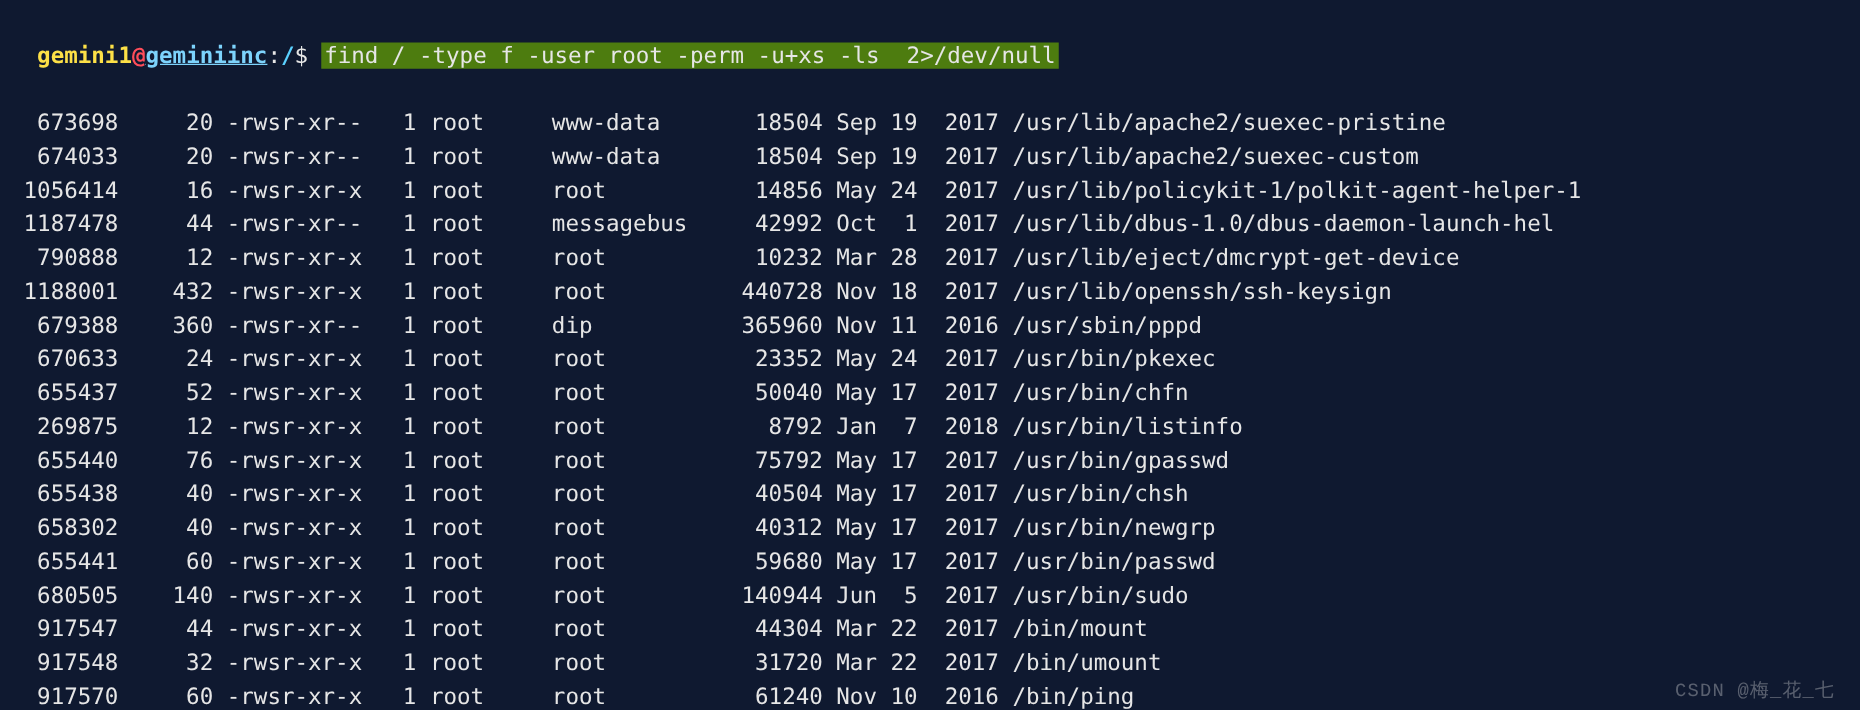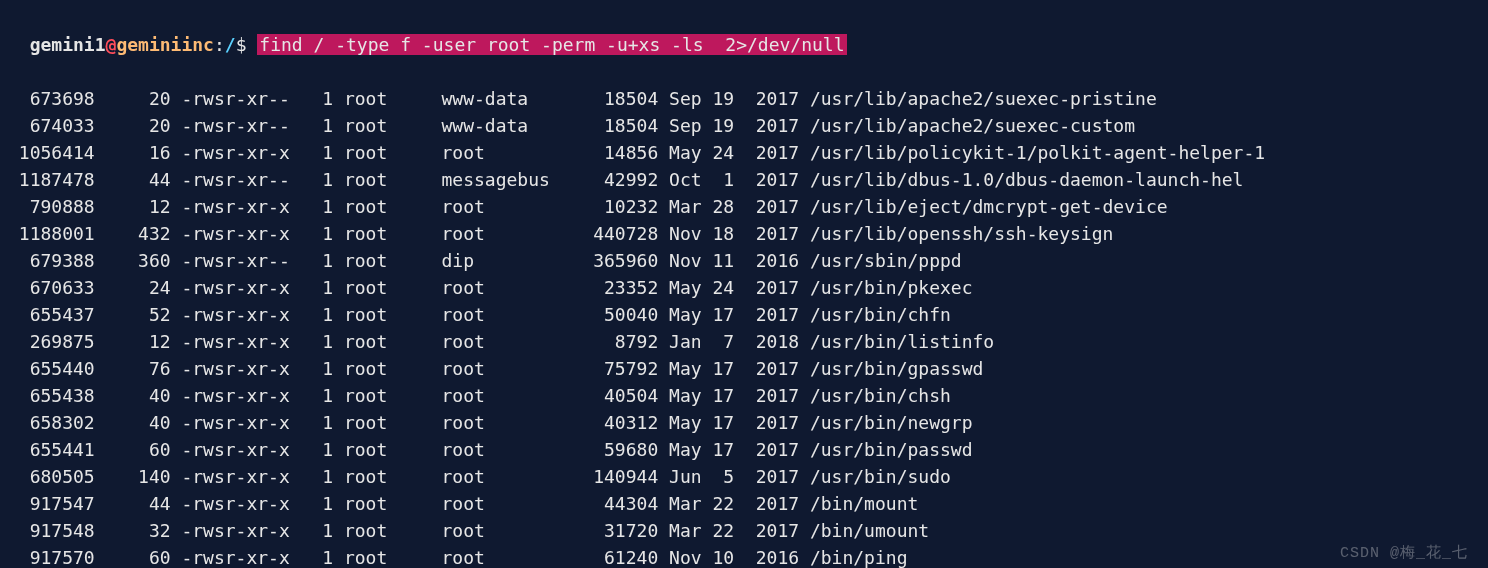--- a/index.html
+++ b/index.html
@@ -11,29 +11,29 @@
     overflow:hidden;
     width:1488px;
     height:568px;
   }
   .terminal{
     padding:4px 6px 6px 8px;
     white-space:pre;
     letter-spacing:0px;
     line-height:27px;
   }
-  .prompt .user{color:#e5e5e5;font-weight:bold;}
-  .prompt .host{color:#fdba74;font-weight:bold;}
+  .prompt .user{color:#fde047;font-weight:bold;}
+  .prompt .host{color:#7dd3fc;font-weight:bold;text-decoration:underline;}
   .prompt .at{color:#ff4d5a;font-weight:bold;}
   .prompt .colon{color:#e6e6e6;}
   .prompt .path{color:#5bd1ff;font-weight:bold;}
   .prompt .dollar{color:#e6e6e6;}
   .cmd{
     color:#e6e6e6;
-    background:#be185d;
+    background:#4d7c0f;
     padding:0 2px;
   }
   .rows{}
   .row{display:block;}
   .watermark{
     position:absolute;
     right:20px;
     bottom:6px;
     color:rgba(230,230,230,0.35);
     font-size:15px;

